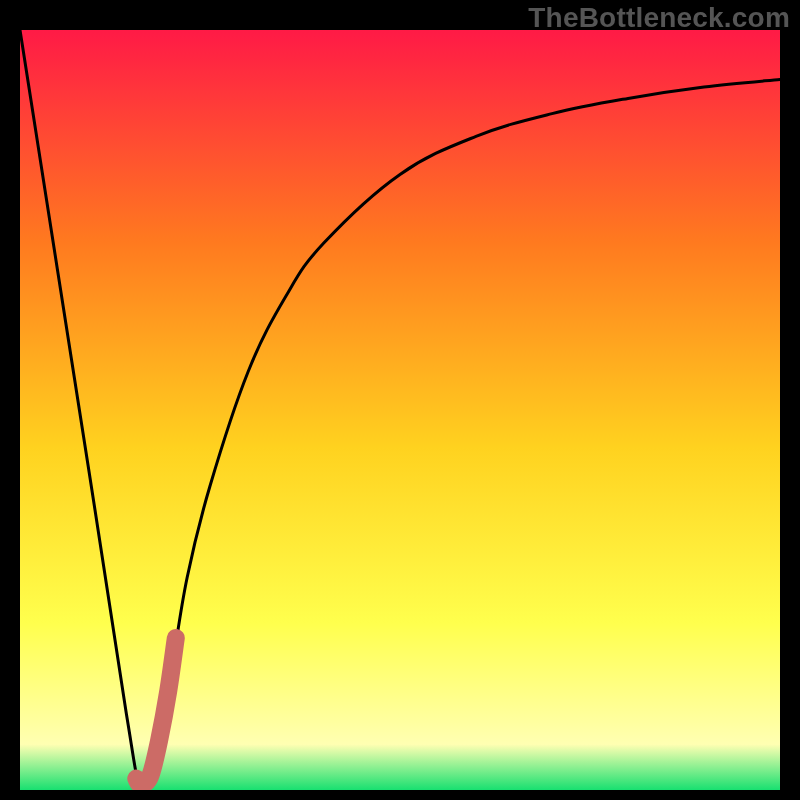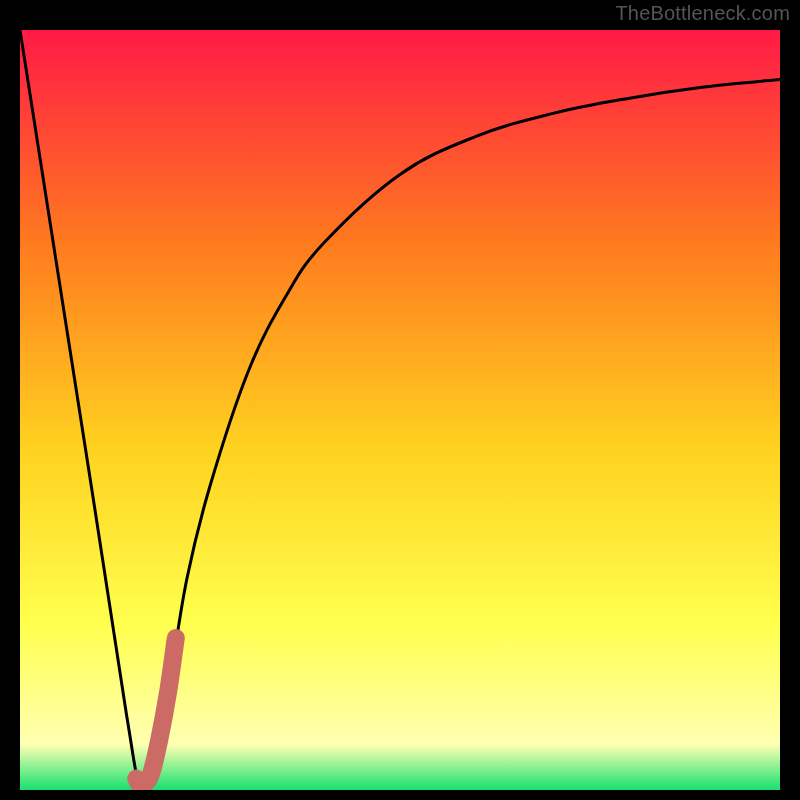--- a/index.html
+++ b/index.html
@@ -15,22 +15,22 @@
     position: relative;
     width: 800px;
     height: 800px;
     background: #000;
   }
   .watermark {
     position: absolute;
     top: 2px;
     right: 10px;
     color: #555;
-    font-size: 20px;
-    font-weight: 400;
+    font-size: 28px;
+    font-weight: 700;
     letter-spacing: 0.2px;
   }
   .plot {
     position: absolute;
     left: 20px;
     top: 30px;
     width: 760px;
     height: 760px;
   }
   .plot svg {

